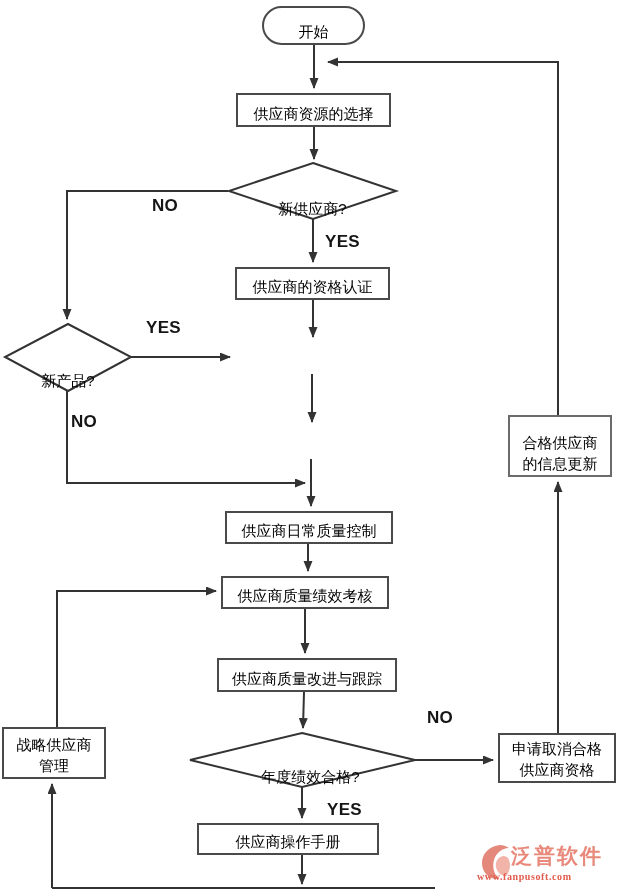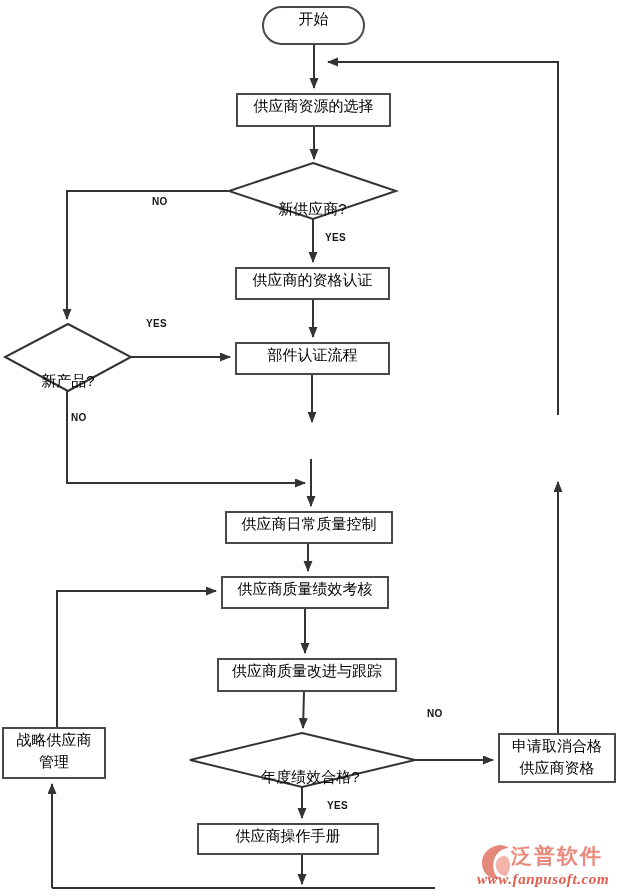--- a/index.html
+++ b/index.html
@@ -3,41 +3,41 @@
 <meta charset="utf-8">
 <style>
   html,body{margin:0;padding:0;background:#fff;}
   #canvas{
     position:relative;width:618px;height:895px;background:#ffffff;overflow:hidden;
     font-family:"Liberation Sans","DejaVu Sans",sans-serif;color:#111;
   }
   #connectors{position:absolute;left:0;top:0;width:618px;height:895px;}
   .box{
     position:absolute;background:#fff;border:2px solid #4a4a4a;
-    display:flex;align-items:flex-start;justify-content:center;text-align:center;
+    display:flex;align-items:flex-end;justify-content:center;text-align:center;
     font-size:15px;color:#000;line-height:1.45;box-sizing:border-box;
   }
   .pill{border-radius:20px;}
   .dlabel{
     position:absolute;display:flex;align-items:flex-end;justify-content:center;
     text-align:center;font-size:15px;color:#000;pointer-events:none;
   }
   .elabel{
-    position:absolute;font-size:10px;font-weight:600;color:#151515;letter-spacing:.3px;
+    position:absolute;font-size:17px;font-weight:600;color:#151515;letter-spacing:.3px;
   }
   #wm{position:absolute;left:476px;top:840px;width:142px;height:52px;}
   #wm-icon{position:absolute;left:5px;top:4px;}
   #wm-brand{
     position:absolute;left:35px;top:2px;font-size:21px;font-weight:700;
     letter-spacing:2px;color:#e8897b;white-space:nowrap;
   }
   #wm-url{
-    position:absolute;left:1px;top:31px;font-size:15px;font-weight:700;
+    position:absolute;left:1px;top:31px;font-size:10px;font-weight:700;
     font-family:"Liberation Serif","DejaVu Serif",serif;color:#e25b4c;
-    letter-spacing:.6px;white-space:nowrap;font-style:italic;
+    letter-spacing:.6px;white-space:nowrap;
   }
 </style>
 </head>
 <body>
 
 <div id="canvas">
 
   <svg id="connectors" viewBox="0 0 618 895" xmlns="http://www.w3.org/2000/svg">
     <defs>
       <marker id="ah" markerUnits="userSpaceOnUse" markerWidth="12" markerHeight="10" refX="10" refY="4.5" orient="auto">
@@ -106,23 +106,20 @@
   </div>
 
   <div class="box" style="left:235px;top:267px;width:155px;height:33px">
     <span>供应商的资格认证</span>
   </div>
 
   <div class="dlabel" style="left:5px;top:324px;width:126px;height:67px">
     <span>新产品?</span>
   </div>
 
-  <div class="box" style="left:235px;top:342px;width:155px;height:33px">
-    <span>部件认证流程</span>
-  </div>
 
 
   <div class="box" style="left:225px;top:511px;width:168px;height:33px">
     <span>供应商日常质量控制</span>
   </div>
 
   <div class="box" style="left:221px;top:576px;width:168px;height:33px">
     <span>供应商质量绩效考核</span>
   </div>
 
@@ -145,20 +142,26 @@
     </span>
   </div>
 
   <div class="box" style="left:498px;top:733px;width:118px;height:50px">
     <span>
       <span style="display:block">申请取消合格</span>
       <span style="display:block">供应商资格</span>
     </span>
   </div>
 
+  <div class="box" style="left:508px;top:415px;width:104px;height:62px;border-color:#6b6b6b">
+    <span>
+      <span style="display:block">合格供应商</span>
+      <span style="display:block">的信息更新</span>
+    </span>
+  </div>
 
   <span class="elabel" style="left:152px;top:196px">NO</span>
   <span class="elabel" style="left:325px;top:232px">YES</span>
   <span class="elabel" style="left:146px;top:318px">YES</span>
   <span class="elabel" style="left:71px;top:412px">NO</span>
   <span class="elabel" style="left:427px;top:708px">NO</span>
   <span class="elabel" style="left:327px;top:800px">YES</span>
 
   <div id="wm">
     <svg id="wm-icon" width="30" height="36" viewBox="0 0 30 36" xmlns="http://www.w3.org/2000/svg">

